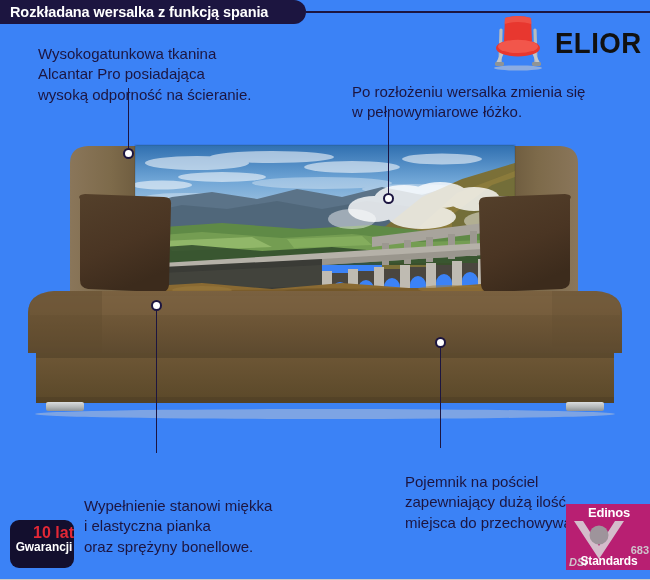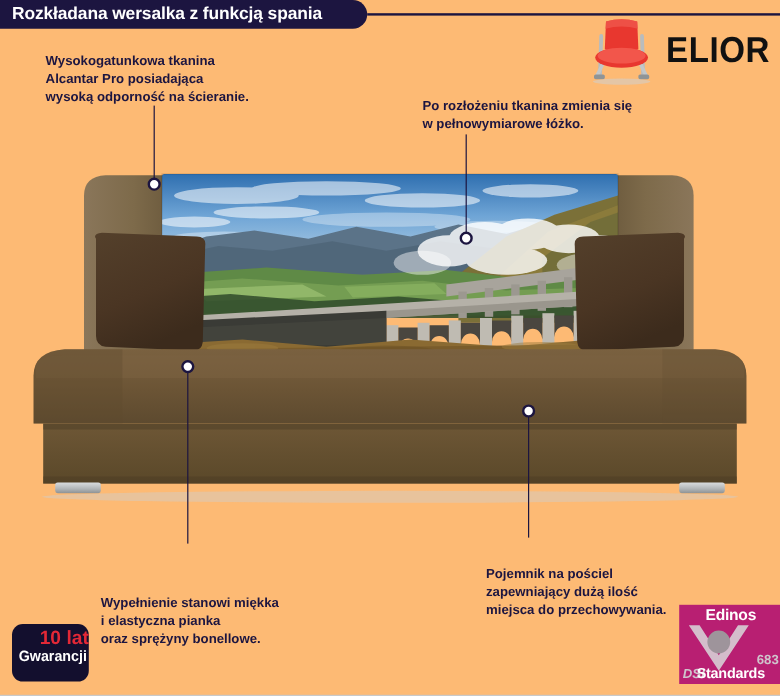--- a/index.html
+++ b/index.html
@@ -7,21 +7,21 @@
     padding: 0;
     background: #ffffff;
   }
   body {
     font-family: "Liberation Sans", sans-serif;
   }
   #page {
     position: relative;
     width: 650px;
     height: 580px;
-    background: #fdba74;
+    background: #3b82f6;
     overflow: hidden;
     box-sizing: border-box;
     border-bottom: 1px solid #c9c9c9;
   }
 
   
   #title-banner {
     position: absolute;
     left: 0;
     top: 0;
@@ -78,22 +78,22 @@
     color: #111111;
     letter-spacing: 0.5px;
     transform: scaleX(0.92);
     transform-origin: left center;
   }
 
   
   .ann {
     position: absolute;
     color: #1c1540;
-    font-size: 11px;
-    font-weight: bold;
+    font-size: 15px;
+    font-weight: normal;
     line-height: 1.36;
     white-space: pre-line;
     z-index: 6;
   }
   #ann-fabric  { left: 38px;  top: 44px;  width: 282px; }
   #ann-bed     { left: 352px; top: 82px;  width: 290px; }
   #ann-foam    { left: 84px;  top: 452px; width: 265px; margin-top: 44px; }
   #ann-storage { left: 388px; top: 472px; width: 250px; margin-left: 17px; }
 
   
@@ -246,21 +246,21 @@
     </div>
     <div id="logo-text">ELIOR</div>
   </div>
 
   <div class="ann" id="ann-fabric">Wysokogatunkowa tkanina
 Alcantar Pro posiadająca
 wysoką odporność na ścieranie.</div>
   <div class="leader" style="left:128px; top:88px; height:65px;"></div>
   <div class="marker" style="left:123px; top:148px;"></div>
 
-  <div class="ann" id="ann-bed">Po rozłożeniu tkanina zmienia się
+  <div class="ann" id="ann-bed">Po rozłożeniu wersalka zmienia się
  w pełnowymiarowe łóżko.</div>
   <div class="leader" style="left:388px; top:112px; height:86px;"></div>
   <div class="marker" style="left:383px; top:193px;"></div>
 
   <div class="ann" id="ann-foam">Wypełnienie stanowi miękka
 i elastyczna pianka
 oraz sprężyny bonellowe.</div>
   <div class="leader" style="left:156px; top:306px; height:147px;"></div>
   <div class="marker" style="left:151px; top:300px;"></div>
 

